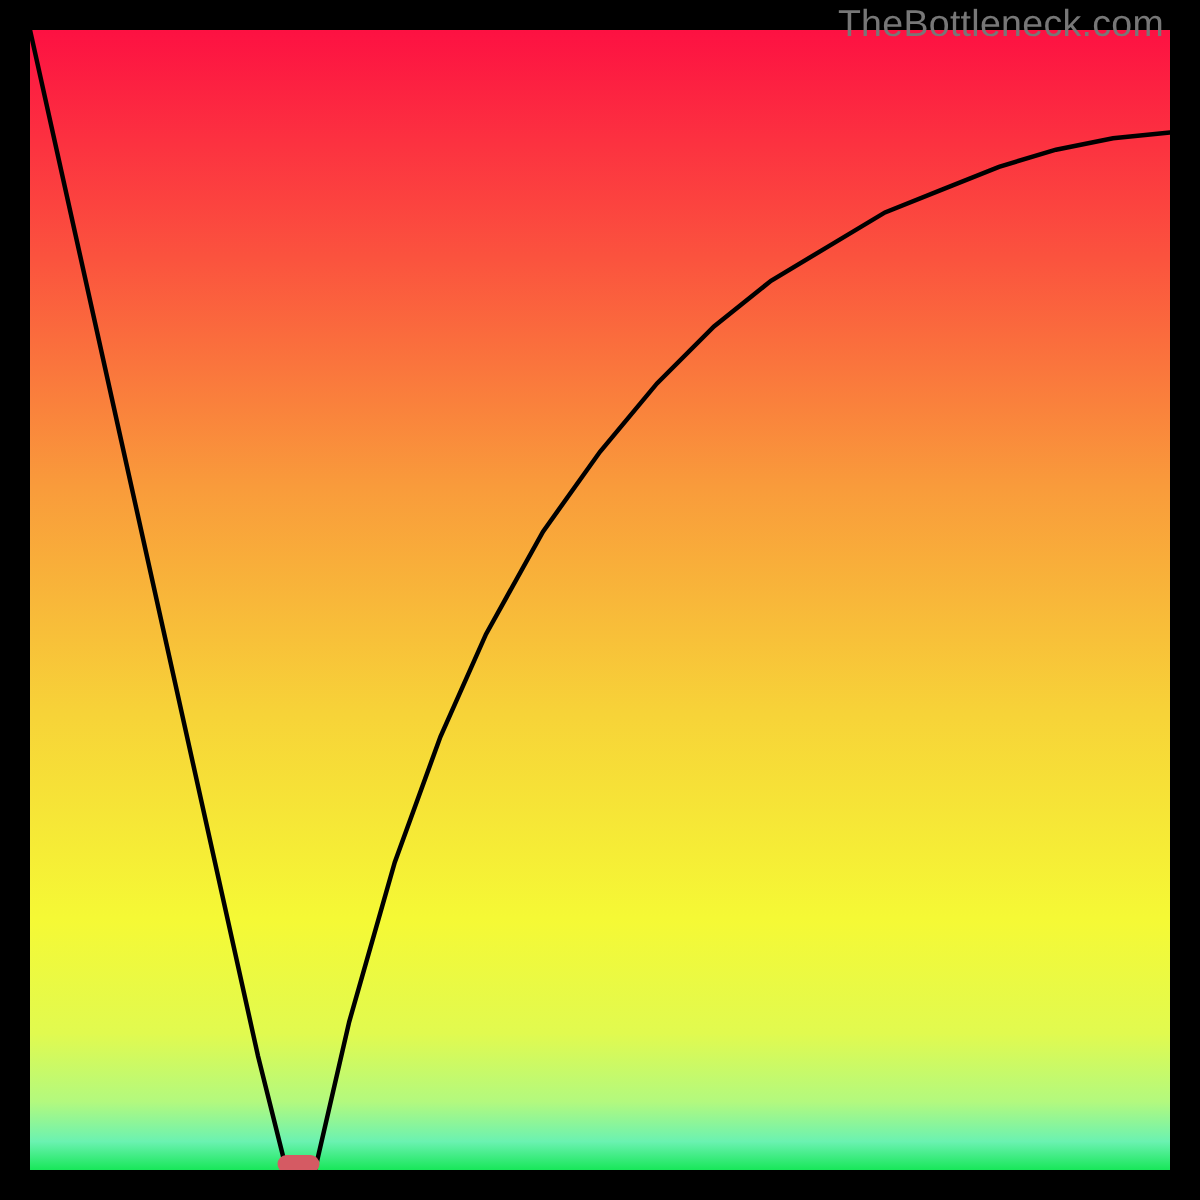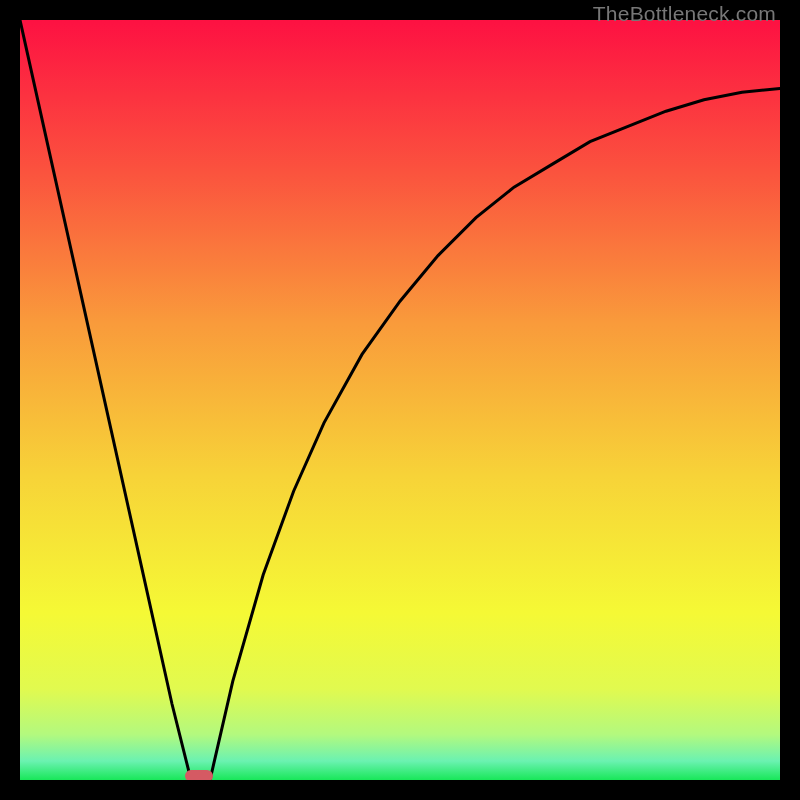--- a/index.html
+++ b/index.html
@@ -29,21 +29,21 @@
   .gradient {
     position: absolute;
     inset: 0;
   }
   .watermark {
     position: absolute;
     top: 2px;
     right: 24px;
     color: #777;
     font-family: Arial, Helvetica, sans-serif;
-    font-size: 21px;
+    font-size: 25px;
     letter-spacing: 0.2px;
   }
   .marker {
     position: absolute;
     border-radius: 999px;
     background: #d55a63;
   }
   svg.curve {
     position: absolute;
     inset: 0;

